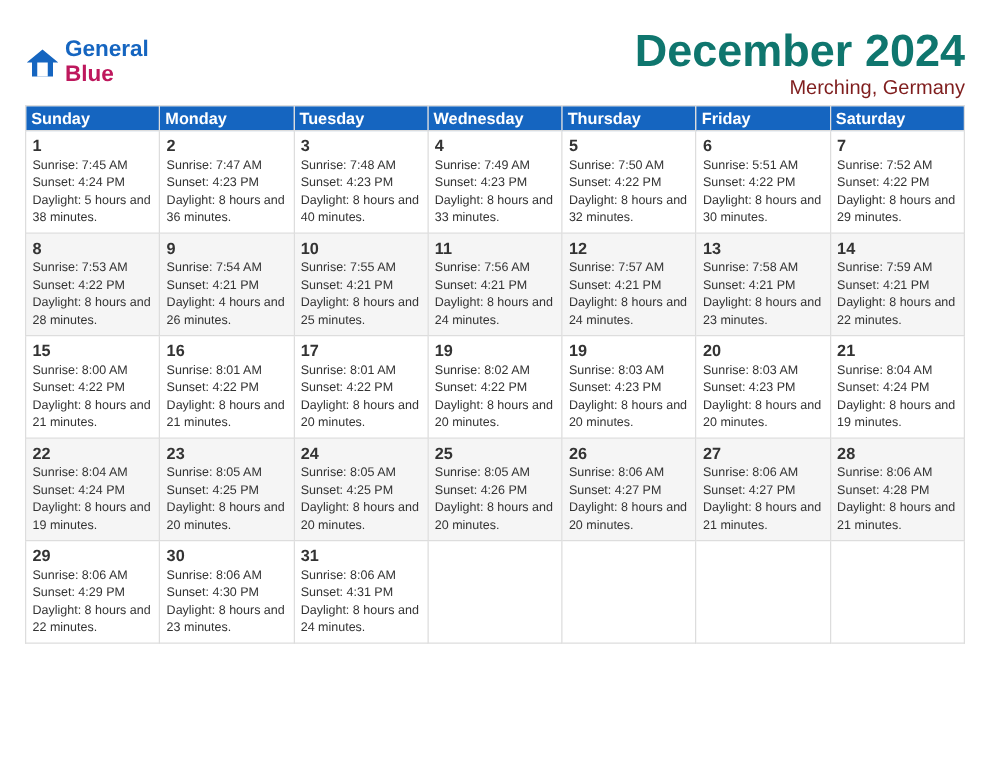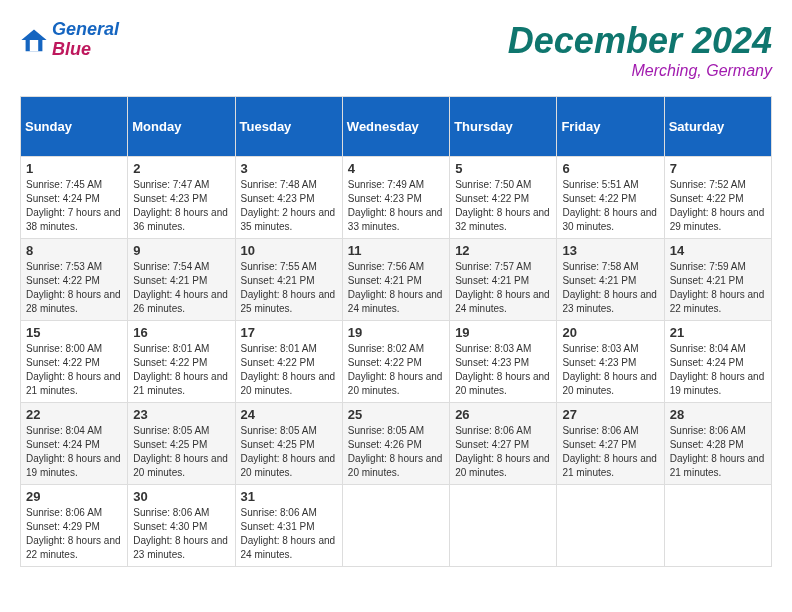--- a/index.html
+++ b/index.html
@@ -6,23 +6,22 @@
     body {
       font-family: Arial, sans-serif;
       background: #fff;
       width: 792px;
       min-height: 612px;
       padding: 20px;
     }
     .header {
       display: flex;
       justify-content: space-between;
-      align-items: flex-start;
-      margin-bottom: 16px;
-      font-style: italic;
+      align-items: center;
+      margin-bottom: 4px;
     }
     .logo {
       display: flex;
       align-items: center;
     }
     .logo-text {
       font-size: 18px;
       font-weight: bold;
       color: #333;
       line-height: 1.1;
@@ -38,32 +37,32 @@
     .title-block {
       text-align: right;
     }
     .month-title {
       font-size: 36px;
       font-weight: bold;
       color: #0f766e;
     }
     .location {
       font-size: 16px;
-      color: #a21caf;
+      color: #7f1d1d;
     }
     .calendar {
       width: 100%;
       border-collapse: collapse;
     }
     .calendar th {
       background: #1565c0;
       color: #fff;
       font-size: 13px;
       font-weight: bold;
-      padding: 22px 4px;
+      padding: 2px 4px;
       text-align: left;
       border: 1px solid #ddd;
     }
     .calendar td {
       vertical-align: top;
       border: 1px solid #ddd;
       padding: 4px 5px;
       width: calc(100% / 7);
       min-height: 80px;
       font-size: 10.5px;
@@ -121,37 +120,37 @@
         <th>Saturday</th>
       </tr>
   </thead>
   <tbody id="calendar-body">
   <tr>
         <td>
         <span class="day-num">1</span>
         <div class="day-info">
           <div>Sunrise: 7:45 AM</div>
           <div>Sunset: 4:24 PM</div>
-          <div>Daylight: 7 hours and 38 minutes.</div>
+          <div>Daylight: 5 hours and 38 minutes.</div>
         </div>
       </td>
         <td>
         <span class="day-num">2</span>
         <div class="day-info">
           <div>Sunrise: 7:47 AM</div>
           <div>Sunset: 4:23 PM</div>
           <div>Daylight: 8 hours and 36 minutes.</div>
         </div>
       </td>
         <td>
         <span class="day-num">3</span>
         <div class="day-info">
           <div>Sunrise: 7:48 AM</div>
           <div>Sunset: 4:23 PM</div>
-          <div>Daylight: 2 hours and 35 minutes.</div>
+          <div>Daylight: 8 hours and 40 minutes.</div>
         </div>
       </td>
         <td>
         <span class="day-num">4</span>
         <div class="day-info">
           <div>Sunrise: 7:49 AM</div>
           <div>Sunset: 4:23 PM</div>
           <div>Daylight: 8 hours and 33 minutes.</div>
         </div>
       </td>

